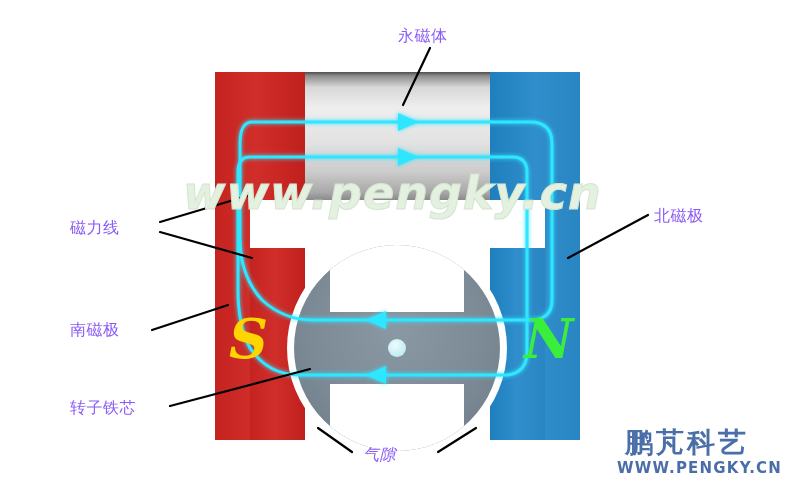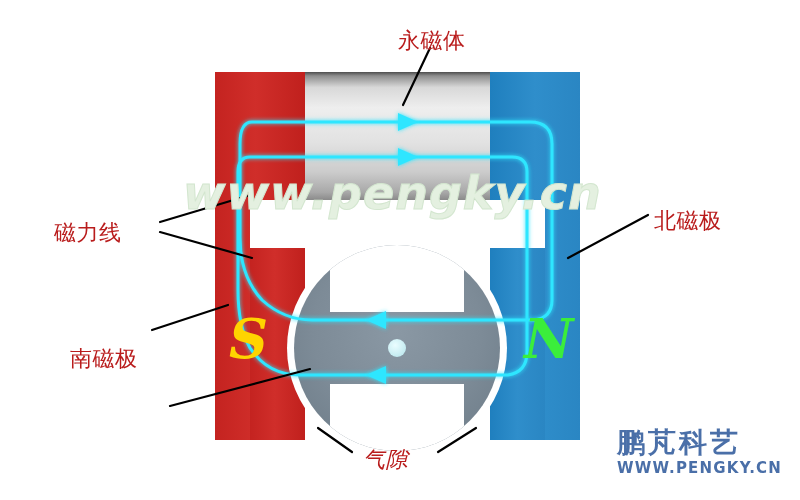--- a/index.html
+++ b/index.html
@@ -9,28 +9,28 @@
     font-family:"DejaVu Sans","Liberation Sans",sans-serif;
     overflow:hidden;
     position:relative;
   }
   #stage{position:absolute;left:0;top:0;width:800px;height:500px;}
   svg#diagram{position:absolute;left:0;top:0;width:800px;height:500px;display:block;}
 
   .label{
     position:absolute;
     font-family:"DejaVu Sans","Liberation Sans",sans-serif;
-    font-size:22px;
-    color:#b91c1c;
+    font-size:16px;
+    color:#8b5cf6;
     white-space:nowrap;
     letter-spacing:0.5px;
   }
   #lbl-magnet{left:398px;top:26px;}
-  #lbl-fluxline{left:54px;top:218px;}
-  #lbl-south{left:70px;top:320px;margin-top:24px;}
+  #lbl-fluxline{left:70px;top:218px;}
+  #lbl-south{left:70px;top:320px;}
   #lbl-rotor{left:70px;top:398px;}
   #lbl-north{left:654px;top:206px;text-align:center;}
   #lbl-airgap{left:363px;top:445px;font-style:italic;}
 
   .pole-letter{
     position:absolute;
     font-family:"DejaVu Serif","Liberation Serif",serif;
     font-style:italic;
     font-weight:bold;
     font-size:54px;
@@ -51,20 +51,21 @@
     -webkit-text-stroke:1px #d3e6cf;
     pointer-events:none;
     white-space:nowrap;
   }
 
   #logo{position:absolute;left:617px;top:428px;width:170px;text-align:left;}
   #logo-cn{
     font-family:"DejaVu Sans","Liberation Sans",sans-serif;
     font-weight:bold;font-size:28px;color:#4A6FA8;letter-spacing:3px;
     line-height:1.05;
+    margin-left:8px;
   }
   #logo-url{
     font-family:"DejaVu Sans","Liberation Sans",sans-serif;
     font-weight:bold;font-size:15px;color:#4A6FA8;letter-spacing:1.2px;
     margin-top:2px;
   }
 </style>
 </head>
 <body>
 
@@ -208,20 +209,21 @@
   </svg>
 
   <div id="watermark">www.pengky.cn</div>
 
   <div class="pole-letter" id="pole-s">S</div>
   <div class="pole-letter" id="pole-n">N</div>
 
   <div class="label" id="lbl-magnet">永磁体</div>
   <div class="label" id="lbl-fluxline">磁力线</div>
   <div class="label" id="lbl-south">南磁极</div>
+  <div class="label" id="lbl-rotor">转子铁芯</div>
   <div class="label" id="lbl-north">北磁极</div>
   <div class="label" id="lbl-airgap">气隙</div>
 
   <div id="logo">
     <div id="logo-cn">鹏芃科艺</div>
     <div id="logo-url">WWW.PENGKY.CN</div>
   </div>
 
 </div>
 

